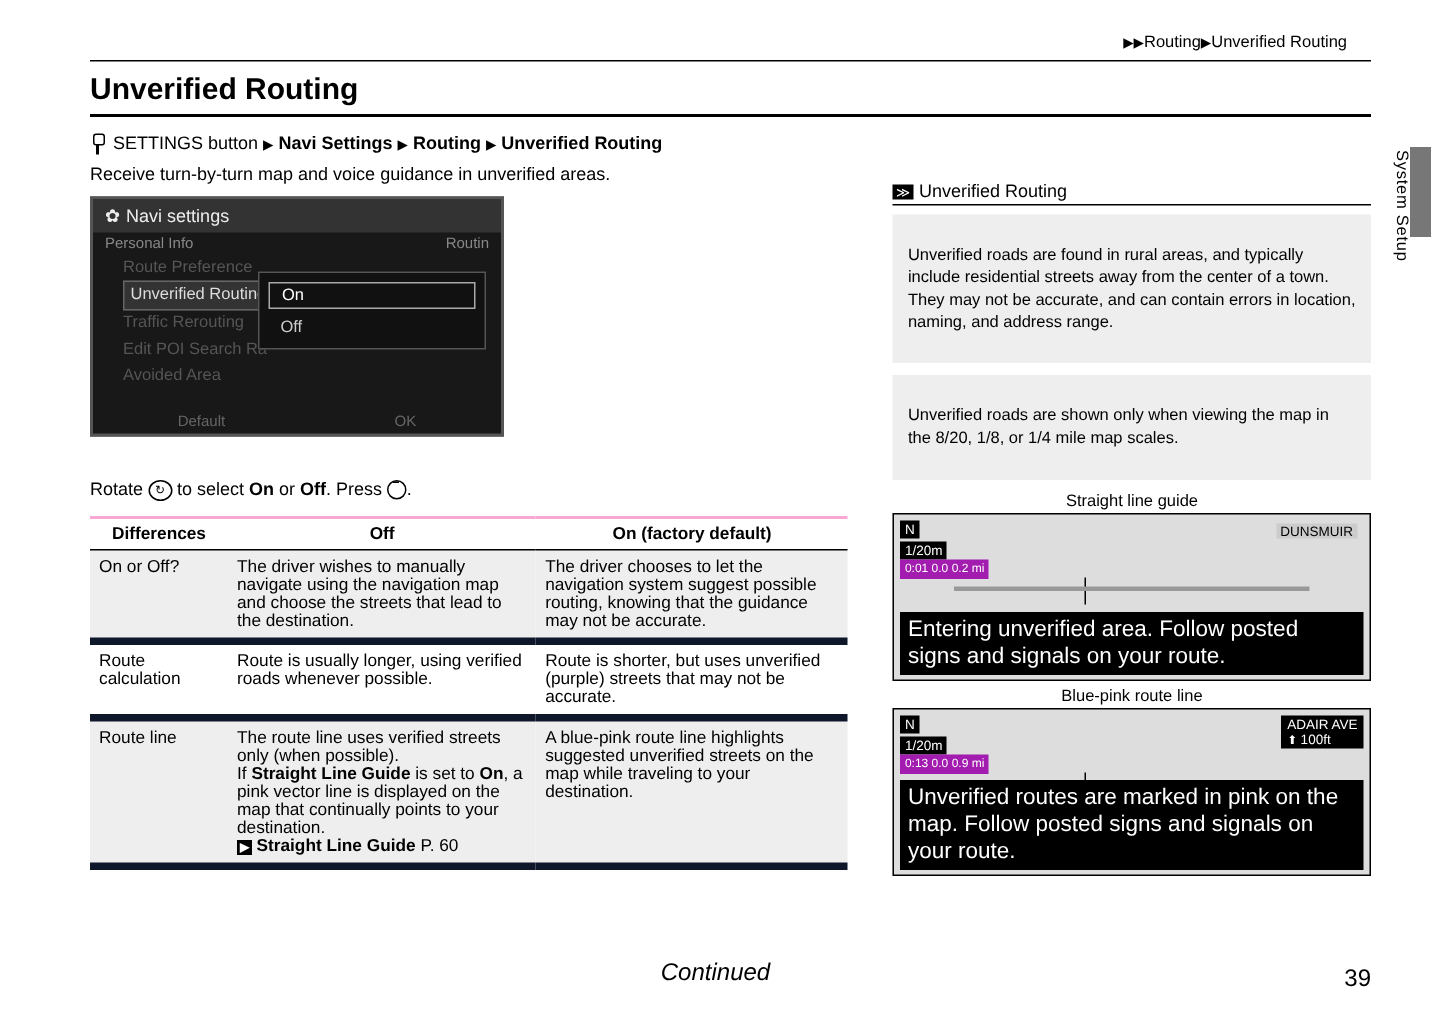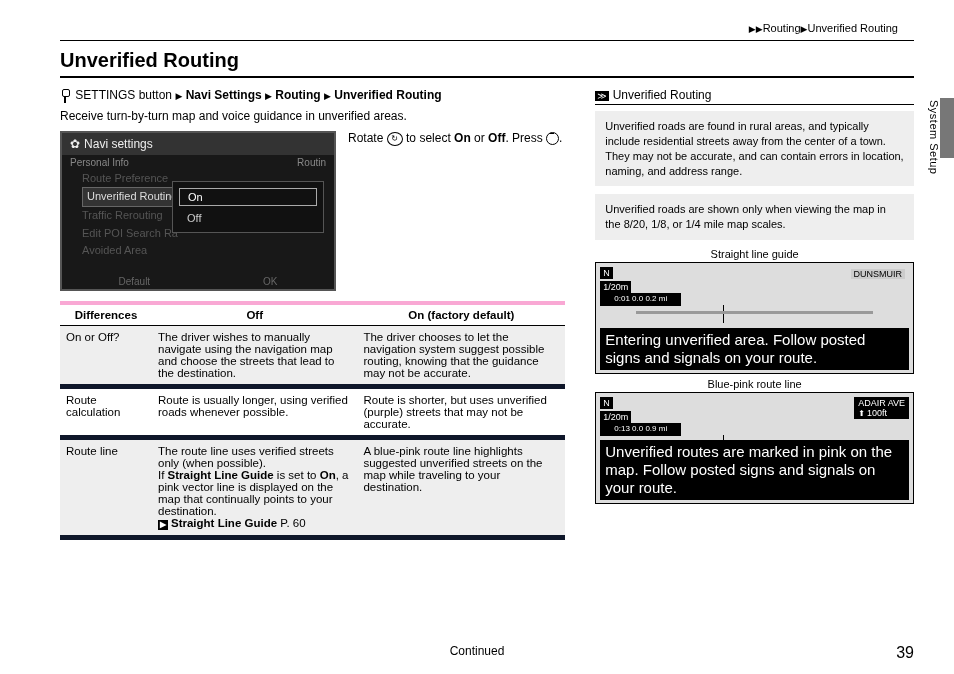--- a/index.html
+++ b/index.html
@@ -44,20 +44,21 @@
   }
   .columns {
     display: flex;
     gap: 30px;
   }
   .col-left {
     width: 520px;
   }
   .col-right {
     width: 328px;
+    margin-top: 32px;
   }
   .path-line {
     font-size: 12px;
     margin-bottom: 6px;
   }
   .path-line b { font-weight: bold; }
   .path-line .tri { font-size: 9px; }
   .settings-icon {
     display:inline-block;
     width:10px; height:14px;
@@ -76,22 +77,23 @@
   .settings-icon::after{
     content:"";
     position:absolute;
     width:2px;height:7px;
     background:#000;
     top:7px;left:4px;
   }
   .intro { font-size: 12px; margin-bottom: 8px; }
   .screenshot-row {
     display:flex;
-    gap:12px;
+    gap:28px;
     margin-bottom:10px;
+    flex-direction:column;
   }
   
   .device {
     width: 276px;
     height: 160px;
     background: #181818;
     border: 2px solid #555;
     color: #ddd;
     font-size: 11px;
     position: relative;
@@ -178,21 +180,21 @@
     width:4px;height:3px;
     border-bottom:1px solid #000;
   }
   
   table.diff {
     border-collapse: collapse;
     font-size:11.5px;
     width:100%;
   }
   table.diff th {
-    border-top:4px solid #f9a8d4;
+    border-top:2px solid #f9a8d4;
     border-bottom:1px solid #000;
     padding:4px 6px;
     text-align:center;
     font-weight:bold;
   }
   table.diff td {
     border-bottom:5px solid #0f172a;
     padding:5px 6px;
     vertical-align:top;
   }
@@ -211,43 +213,43 @@
     border-bottom:1px solid #000;
     padding-bottom:2px;
     margin-bottom:6px;
   }
   .right-head .chev {
     display:inline-block;background:#000;color:#fff;
     font-size:9px;padding:0 2px;margin-right:4px;
   }
   .info-box {
     background:#eee;
-    padding:8px 10px;
+    padding:20px 10px;
     font-size:11px;
     margin-bottom:8px;
     line-height:1.35;
   }
   .caption { text-align:center; font-size:11px; margin:4px 0 2px 0; }
   .map-box {
     border:1px solid #000;
     height:110px;
     background:#ddd;
     position:relative;
     font-size:9px;
     overflow:hidden;
   }
   .map-box .scale-badge{
     position:absolute;top:4px;left:4px;
     background:#000;color:#fff;
     font-size:9px;padding:1px 3px;
   }
   .map-box .stats{
     position:absolute;top:30px;left:4px;
-    background:#000000;color:#fff;
-    font-size:8px;padding:2px 14px;line-height:1.1;
+    background:#a21caf;color:#fff;
+    font-size:8px;padding:2px 3px;line-height:1.1;
   }
   .map-box .msg{
     position:absolute;left:4px;right:4px;bottom:3px;
     background:#000;color:#fff;
     font-size:15px;padding:3px 5px;line-height:1.2;
   }
   .map-box .callout{
     position:absolute;top:42px;left:40%;
     width:1px;height:18px;background:#000;
   }
@@ -270,21 +272,22 @@
     position:absolute;
     right:-14px;top:-2px;
     width:14px;height:60px;
     background:#777;
   }
   .continued {
     position:absolute;
     bottom:16px;
     left:50%;
     transform:translateX(-50%);
-    font-size:12px;
+    font-style:italic;
+    font-size:16px;
   }
   .page-num {
     position:absolute;
     bottom:12px;
     right:40px;
     font-size:16px;
   }
 </style>
 </head>
 <body>

